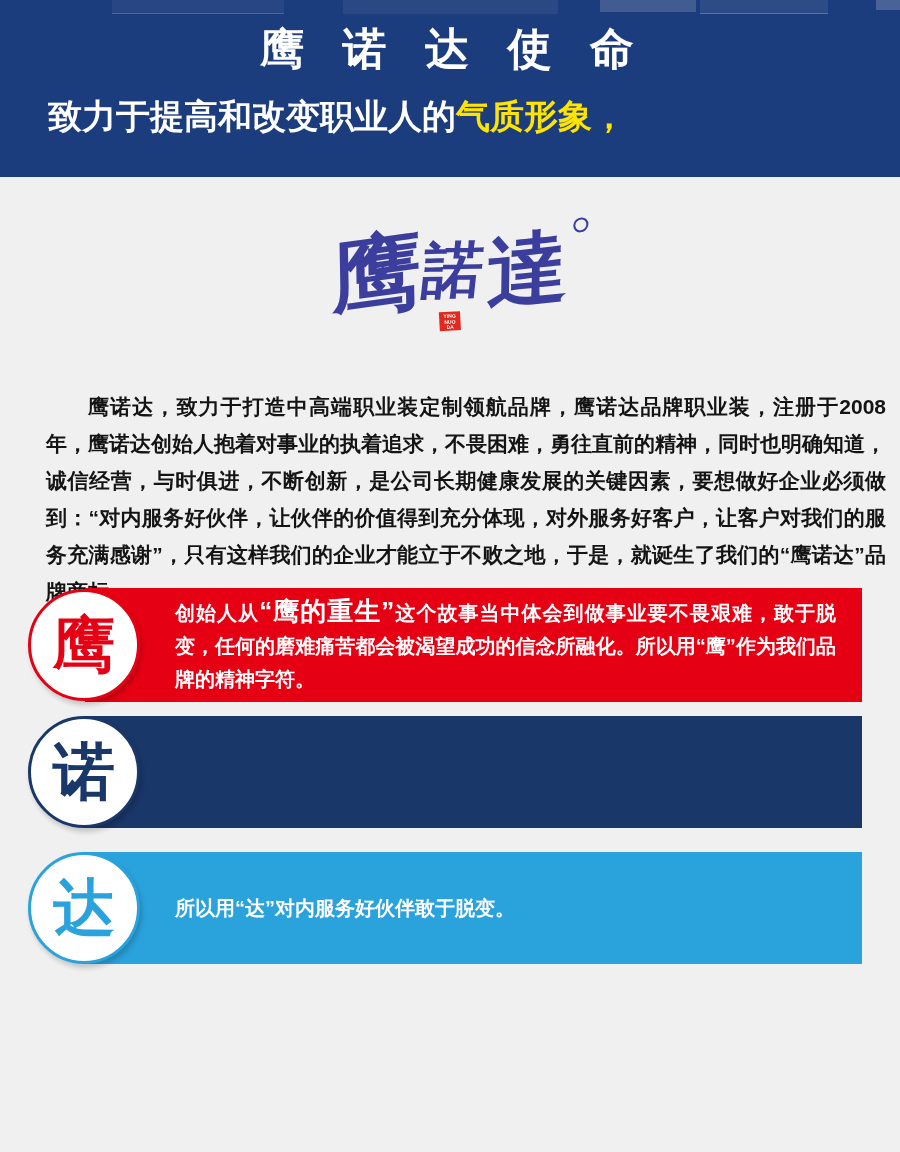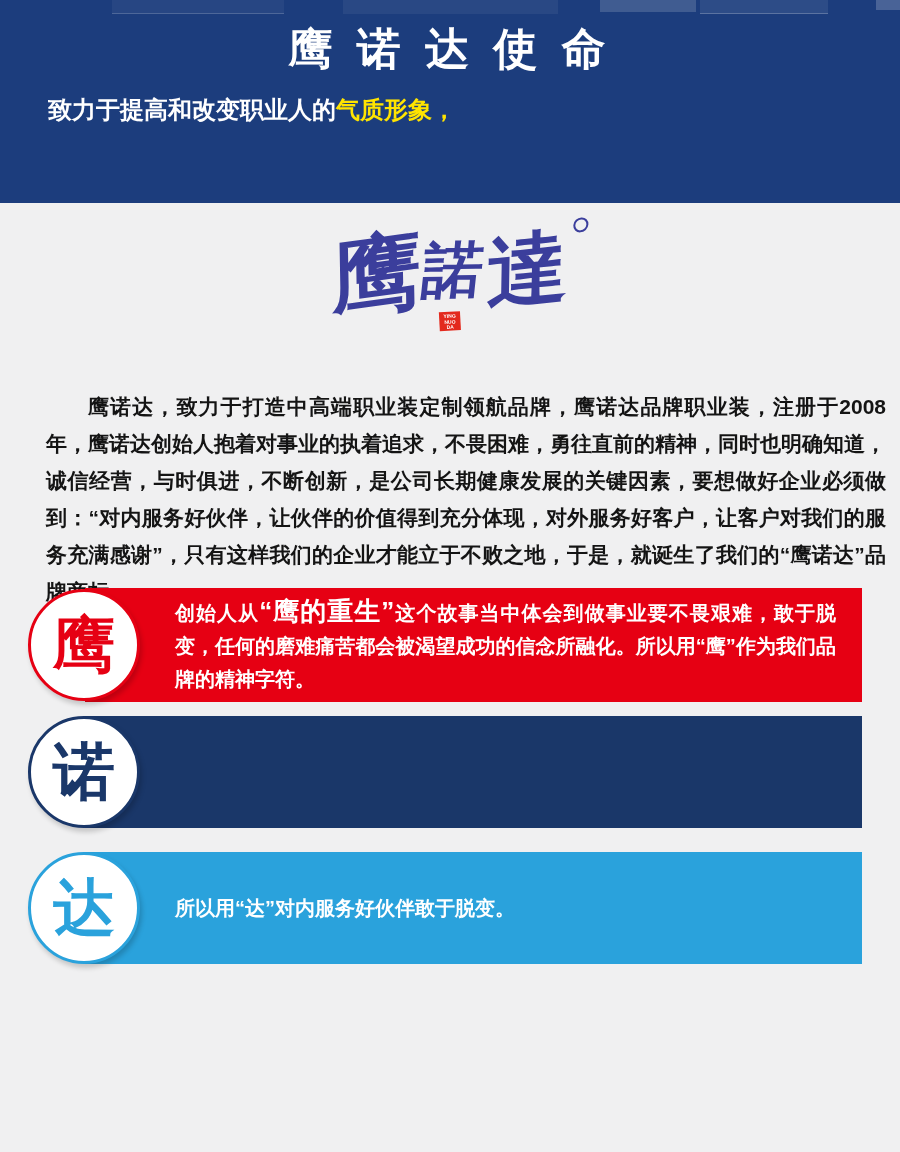--- a/index.html
+++ b/index.html
@@ -4,32 +4,32 @@
 <style>
   html,body{margin:0;padding:0;}
   body{
     width:900px;height:1152px;
     font-family:"Liberation Sans","DejaVu Sans",sans-serif;
     background:#f0f0f1;
   }
   .page{position:relative;width:900px;height:1152px;overflow:hidden;background:#f0f0f1;}
 
   
-  .header{position:absolute;top:0;left:0;width:900px;height:203px;background:#1c3d7d;}
+  .header{position:absolute;top:0;left:0;width:900px;height:177px;background:#1c3d7d;font-family:Liberation Mono, monospace;}
   .remnant{position:absolute;top:0;}
   .remnant.r1{left:112px;width:172px;height:13px;background:rgba(255,255,255,0.05);border-bottom:1px solid rgba(255,255,255,0.18);}
   .remnant.r2{left:343px;width:215px;height:14px;background:rgba(255,255,255,0.06);}
   .remnant.r3{left:600px;width:96px;height:12px;background:rgba(255,255,255,0.16);}
   .remnant.r4{left:700px;width:128px;height:13px;background:rgba(255,255,255,0.08);border-bottom:1px solid rgba(255,255,255,0.22);}
   .remnant.r5{left:876px;width:24px;height:10px;background:rgba(255,255,255,0.20);}
   .hdr-title{
     position:absolute;top:20px;left:0;width:100%;
     text-align:center;color:#ffffff;font-size:44px;font-weight:bold;letter-spacing:6px;
   }
-  .hdr-sub1{position:absolute;top:94px;left:48px;font-size:24px;font-weight:bold;color:#ffffff;white-space:nowrap;}
+  .hdr-sub1{position:absolute;top:94px;left:48px;font-size:34px;font-weight:bold;color:#ffffff;white-space:nowrap;}
   .hdr-sub2{position:absolute;top:146px;right:40px;font-size:34px;font-weight:bold;color:#ffffff;white-space:nowrap;}
   .yellow{color:#ffe400;}
 
   
   .logo-wrap{position:absolute;top:226px;left:0;width:100%;display:flex;justify-content:center;}
   .logo-art{
     position:relative;color:#3b3e9c;font-weight:bold;
     font-family:"DejaVu Serif","Liberation Serif",serif;
     transform:skewX(-7deg) rotate(-3deg);
     white-space:nowrap;line-height:1;

